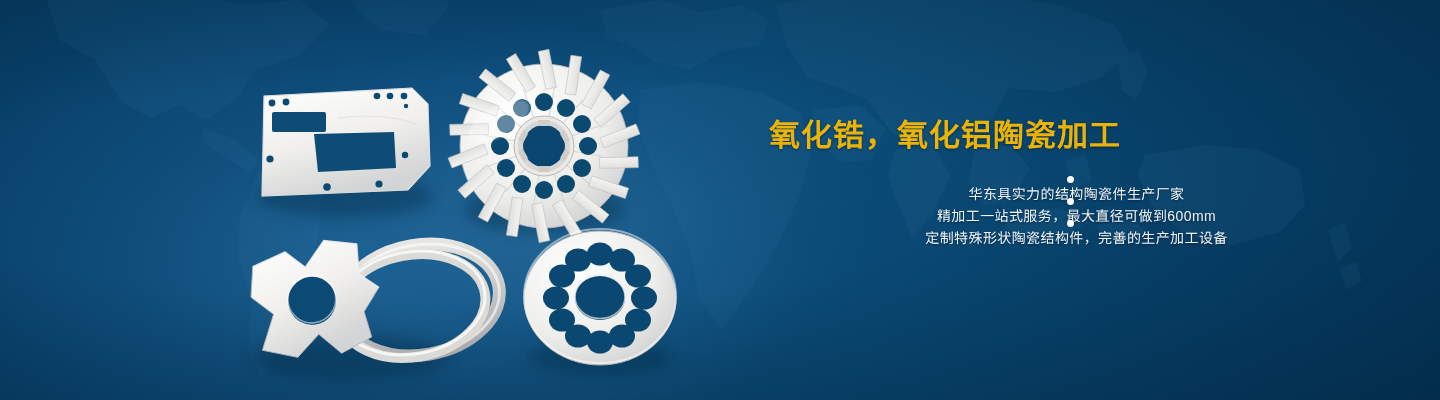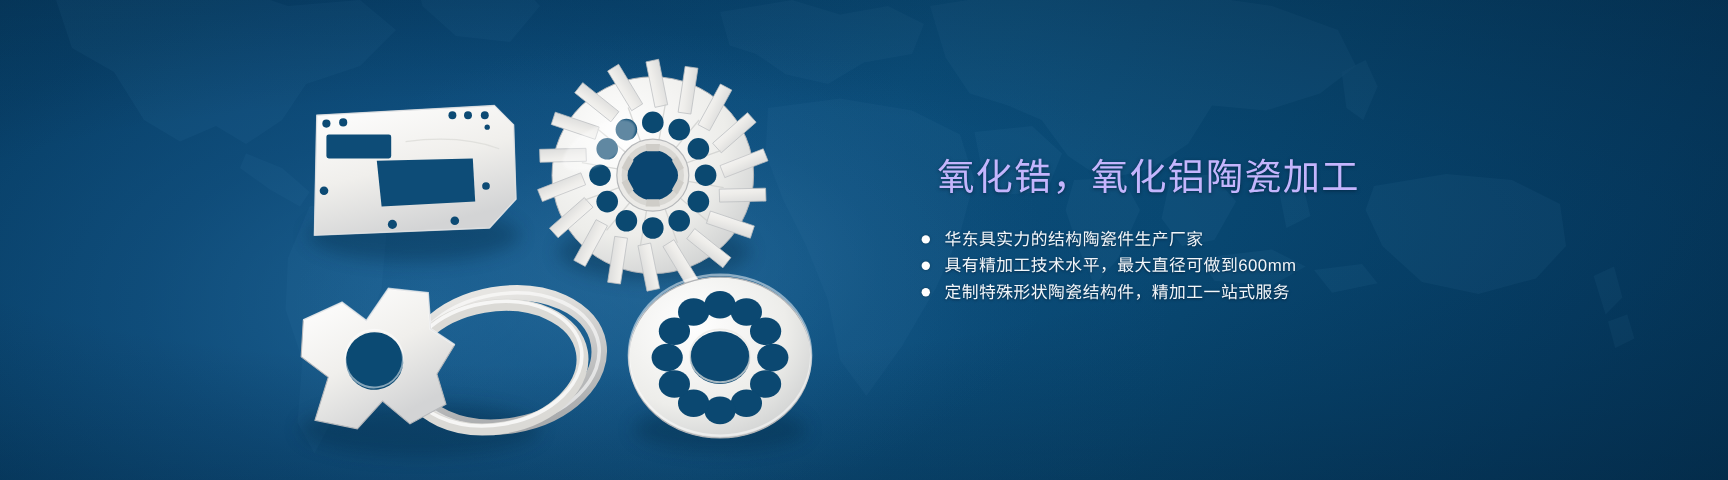--- a/index.html
+++ b/index.html
@@ -78,39 +78,40 @@
   .products svg { width: 100%; height: 100%; display: block; }
 
   
   .copy {
     position: absolute;
     left: 765px;
     top: 112px;
     width: 620px;
   }
   .headline {
-    margin: 16px;
+    margin: 4px;
     font-size: 31px;
     line-height: 40px;
-    font-weight: normal;
+    font-weight: bold;
     letter-spacing: 1px;
-    color: #c4b5fd;
+    color: #eab308;
     text-shadow: 0 1px 3px rgba(0,20,40,0.55);
     white-space: nowrap;
   }
   .bullets {
     list-style: none;
     margin: 20px 0 0 3px;
     padding: 0;
   }
   .bullet {
     display: flex;
     align-items: center;
     height: 22px;
     margin-bottom: 0px;
+    flex-direction: column;
   }
   .dot {
     flex: 0 0 auto;
     width: 7px;
     height: 7px;
     border-radius: 50%;
     background: #ffffff;
     margin-right: 12px;
     box-shadow: 0 0 2px rgba(0,0,0,0.35);
   }
@@ -388,22 +389,22 @@
   <div class="copy">
     <h1 class="headline">氧化锆，氧化铝陶瓷加工</h1>
 
     <ul class="bullets">
       <li class="bullet">
         <span class="dot"></span>
         <span class="bullet-text">华东具实力的结构陶瓷件生产厂家</span>
       </li>
       <li class="bullet">
         <span class="dot"></span>
-        <span class="bullet-text">具有精加工技术水平，最大直径可做到600mm</span>
+        <span class="bullet-text">精加工一站式服务，最大直径可做到600mm</span>
       </li>
       <li class="bullet">
         <span class="dot"></span>
-        <span class="bullet-text">定制特殊形状陶瓷结构件，精加工一站式服务</span>
+        <span class="bullet-text">定制特殊形状陶瓷结构件，完善的生产加工设备</span>
       </li>
     </ul>
   </div>
 
 </div>
 
 </body></html>

